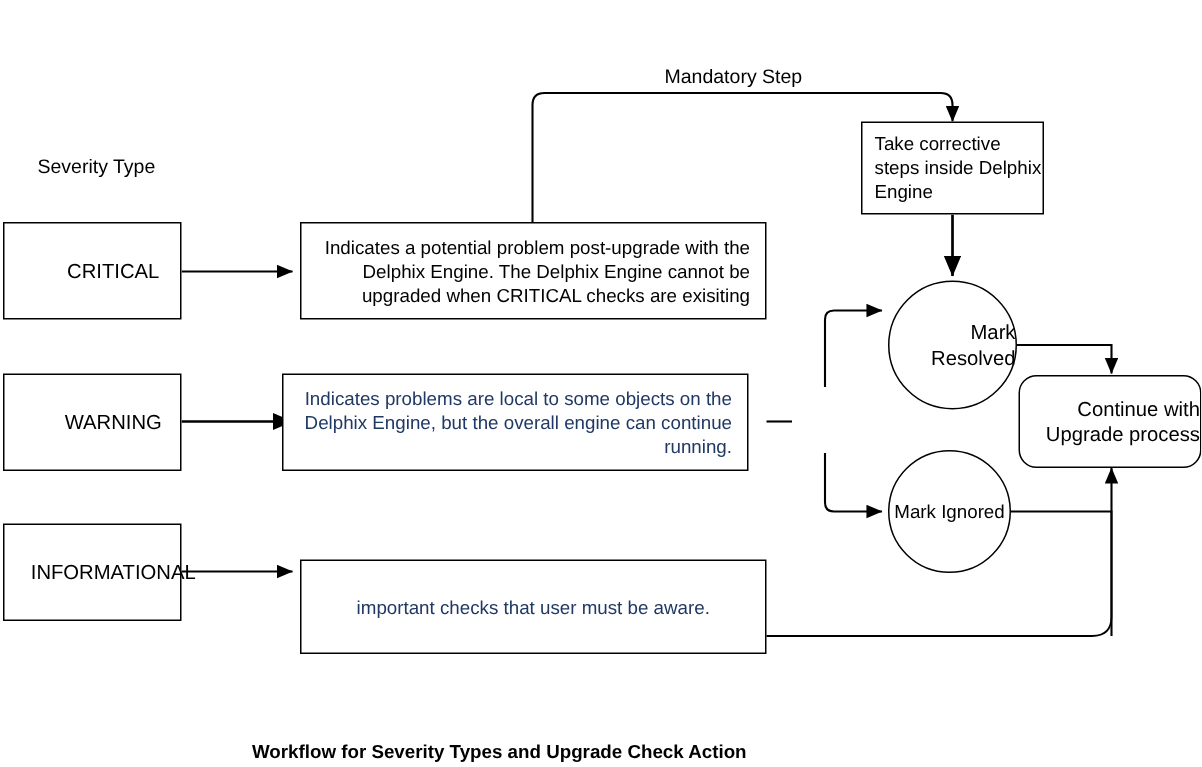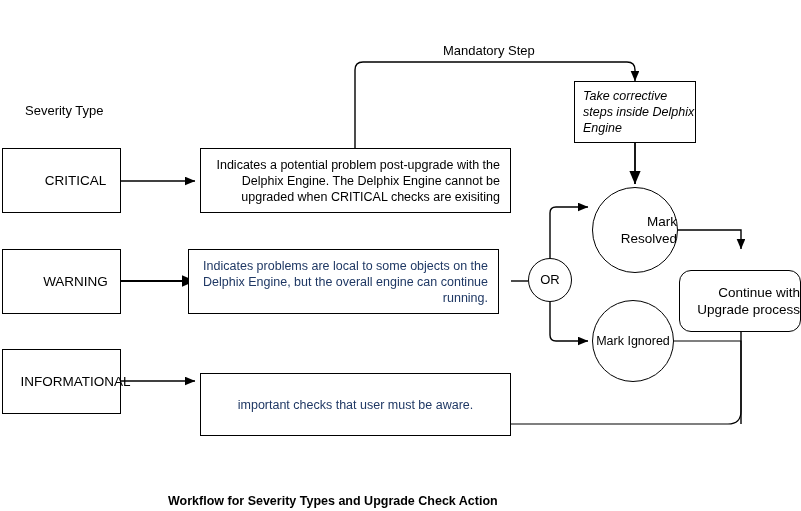--- a/index.html
+++ b/index.html
@@ -35,21 +35,21 @@
     border: 1px solid #000000;
     color: #000000;
     font-size: 13.5px;
     line-height: 1.28;
   }
   .node.rect { border-radius: 0; padding-left: 28px; }
   .node.rounded { border-radius: 12px; }
   .node.circle { border-radius: 50%; }
   .node.desc { font-size: 12.5px; padding: 0 10px; }
   .node.desc-navy { color: #1f3864; }
-  .node.leftalign { justify-content: center; text-align: left; padding-left: 8px; font-style: italic; }
+  .node.leftalign { justify-content: center; text-align: left; padding-left: 8px; }
   .plain-label {
     position: absolute;
     color: #000000;
     font-size: 13px;
     white-space: nowrap;
   }
   .caption {
     position: absolute;
     font-size: 12.5px;
     font-weight: bold;
@@ -120,31 +120,28 @@
   </div>
 
   <div class="node rect desc desc-navy" style="left:200px; top:349px; width:311px; height:63px;margin-top:24px;">
     <span>important checks that user must be aware.</span>
   </div>
 
   <div class="node rect leftalign" style="left:574px; top:81px; width:122px; height:62px; font-size:12.5px;">
     <span>Take corrective steps inside Delphix Engine</span>
   </div>
 
-  <div class="node circle or-node" style="left:528px; top:258px; width:44px; height:44px;">
-    <span>OR</span>
-  </div>
 
   <div class="node circle" style="left:592px; top:187px; width:86px; height:86px;">
     <span>Mark Resolved</span>
   </div>
 
   <div class="node circle" style="left:592px; top:300px; width:82px; height:82px; font-size:12.5px;">
     <span>Mark Ignored</span>
   </div>
 
-  <div class="node rounded" style="left:679px; top:250px; width:122px; height:62px;margin-top:20px;">
+  <div class="node rounded" style="left:679px; top:250px; width:122px; height:62px;">
     <span>Continue with Upgrade process</span>
   </div>
 
   <div class="caption" style="left:168px; top:494px;">Workflow for Severity Types and Upgrade Check Action</div>
 
 </div>
 
 </body></html>

